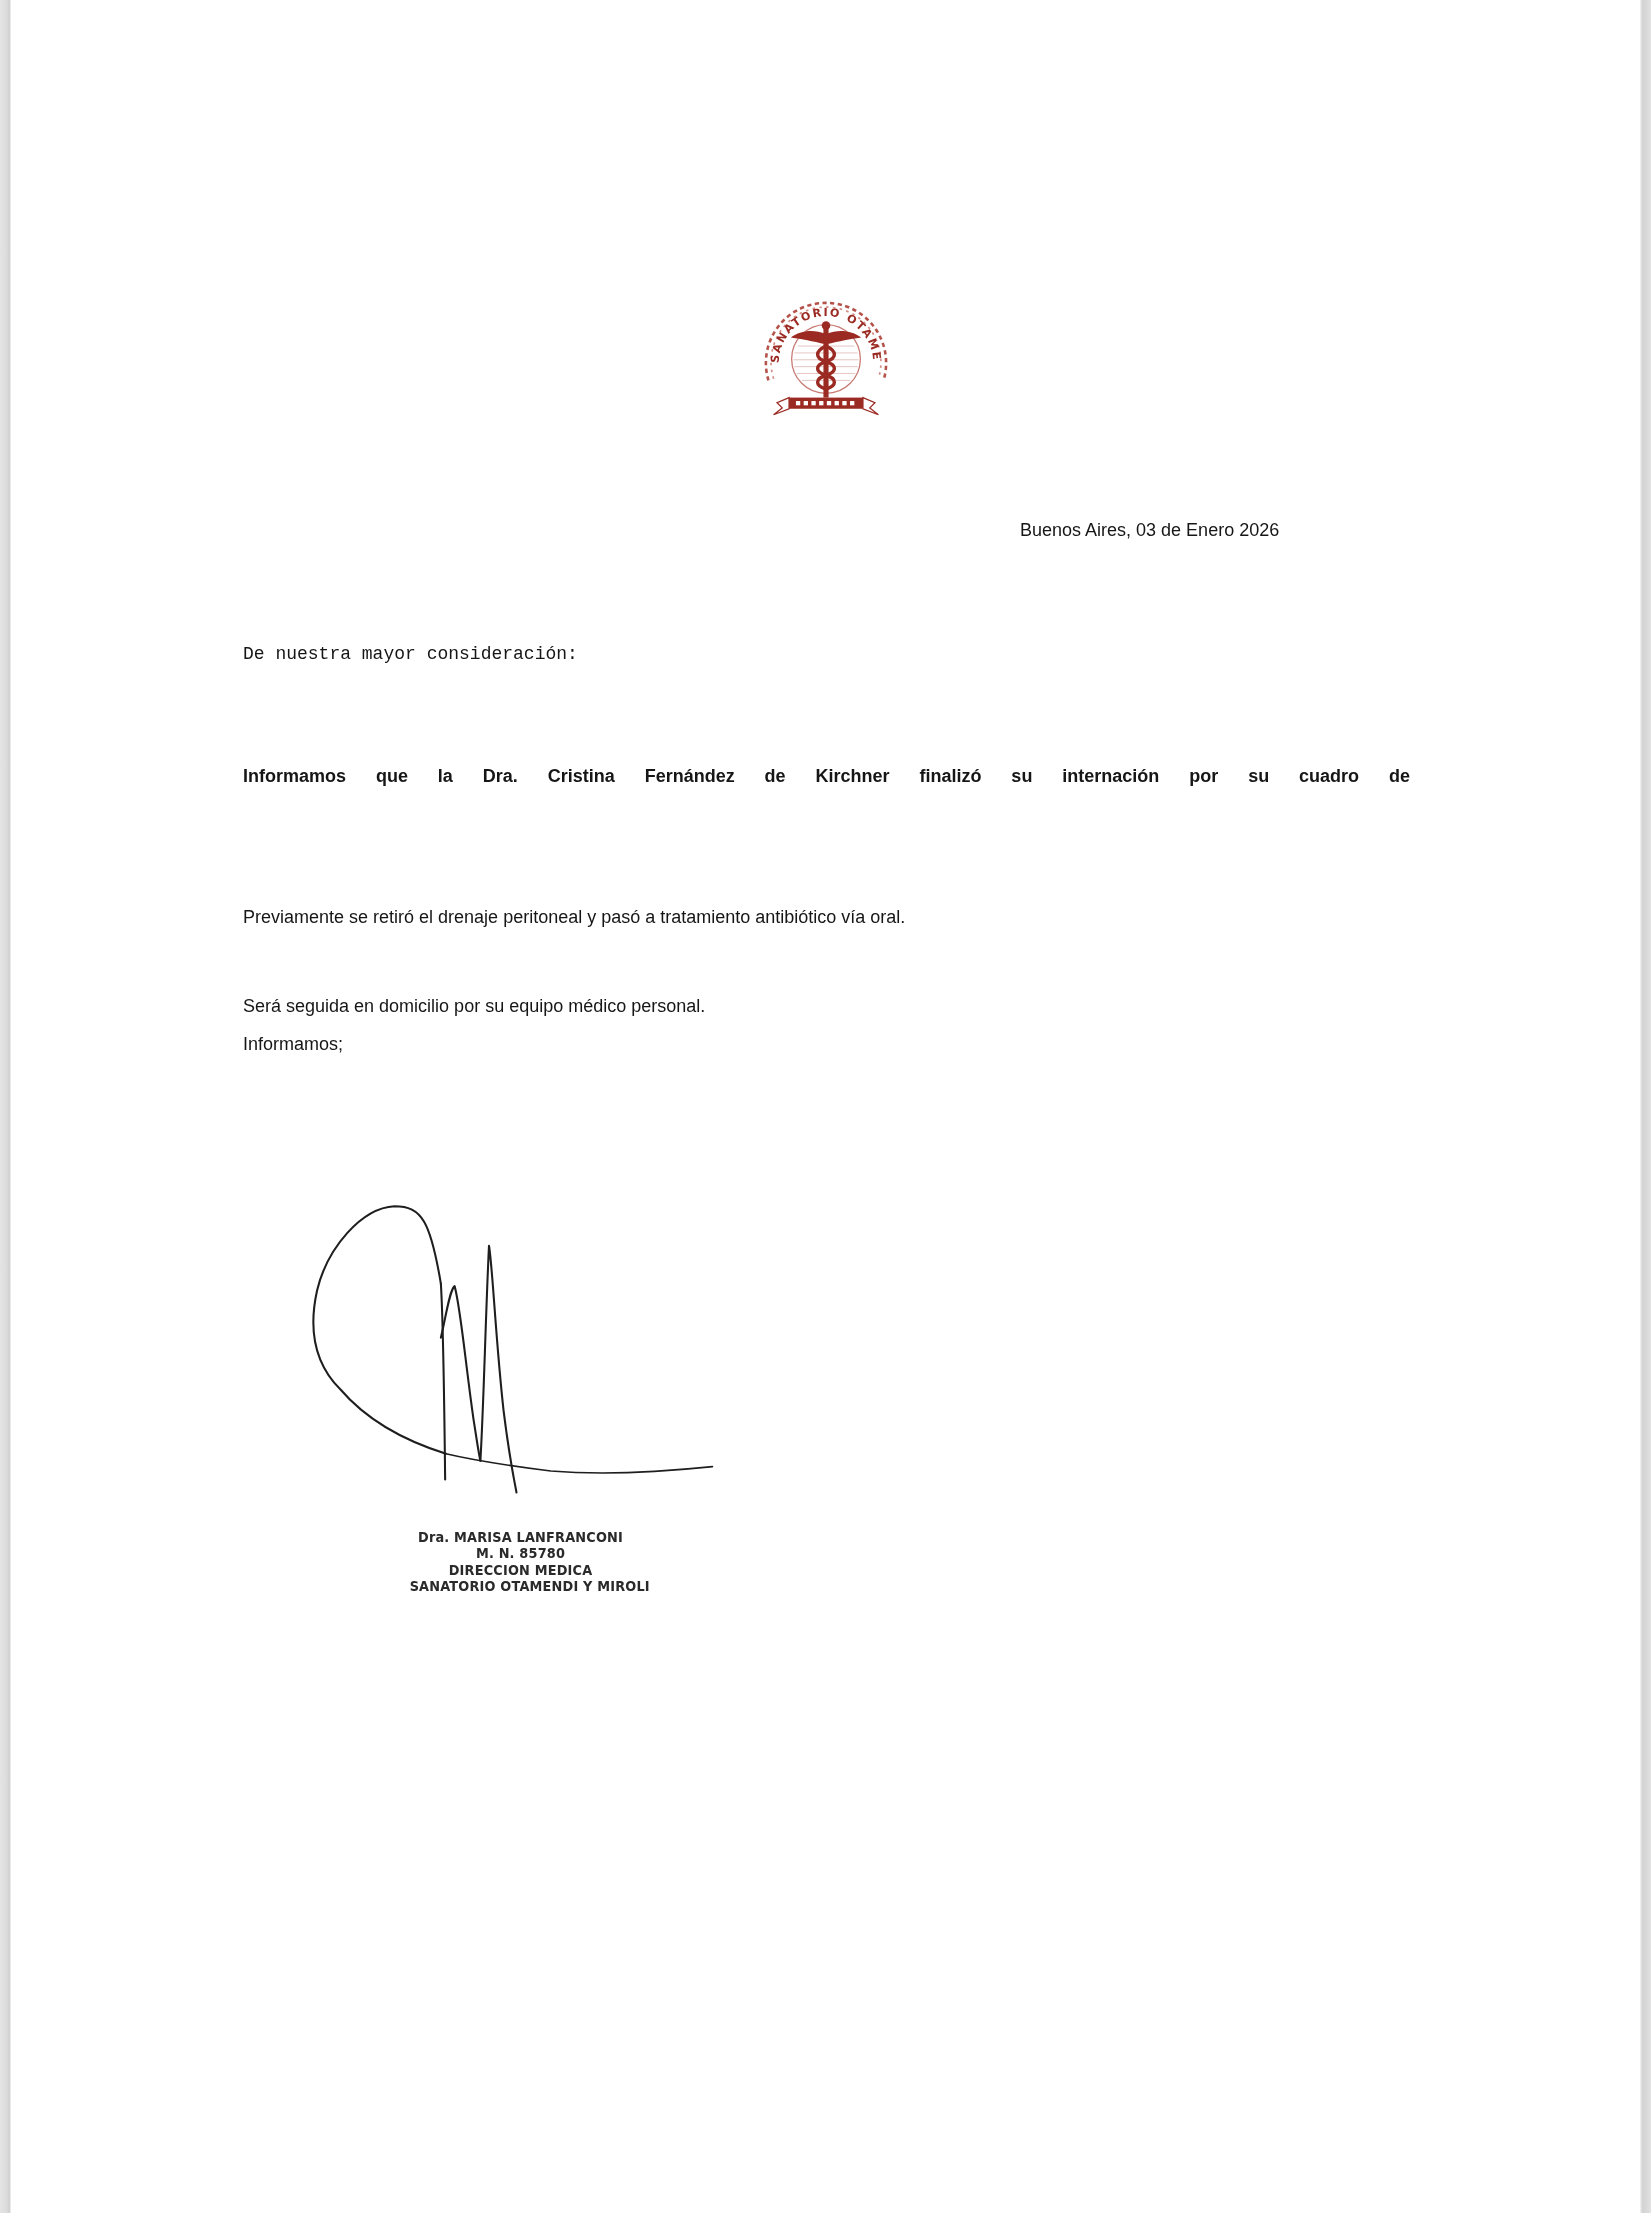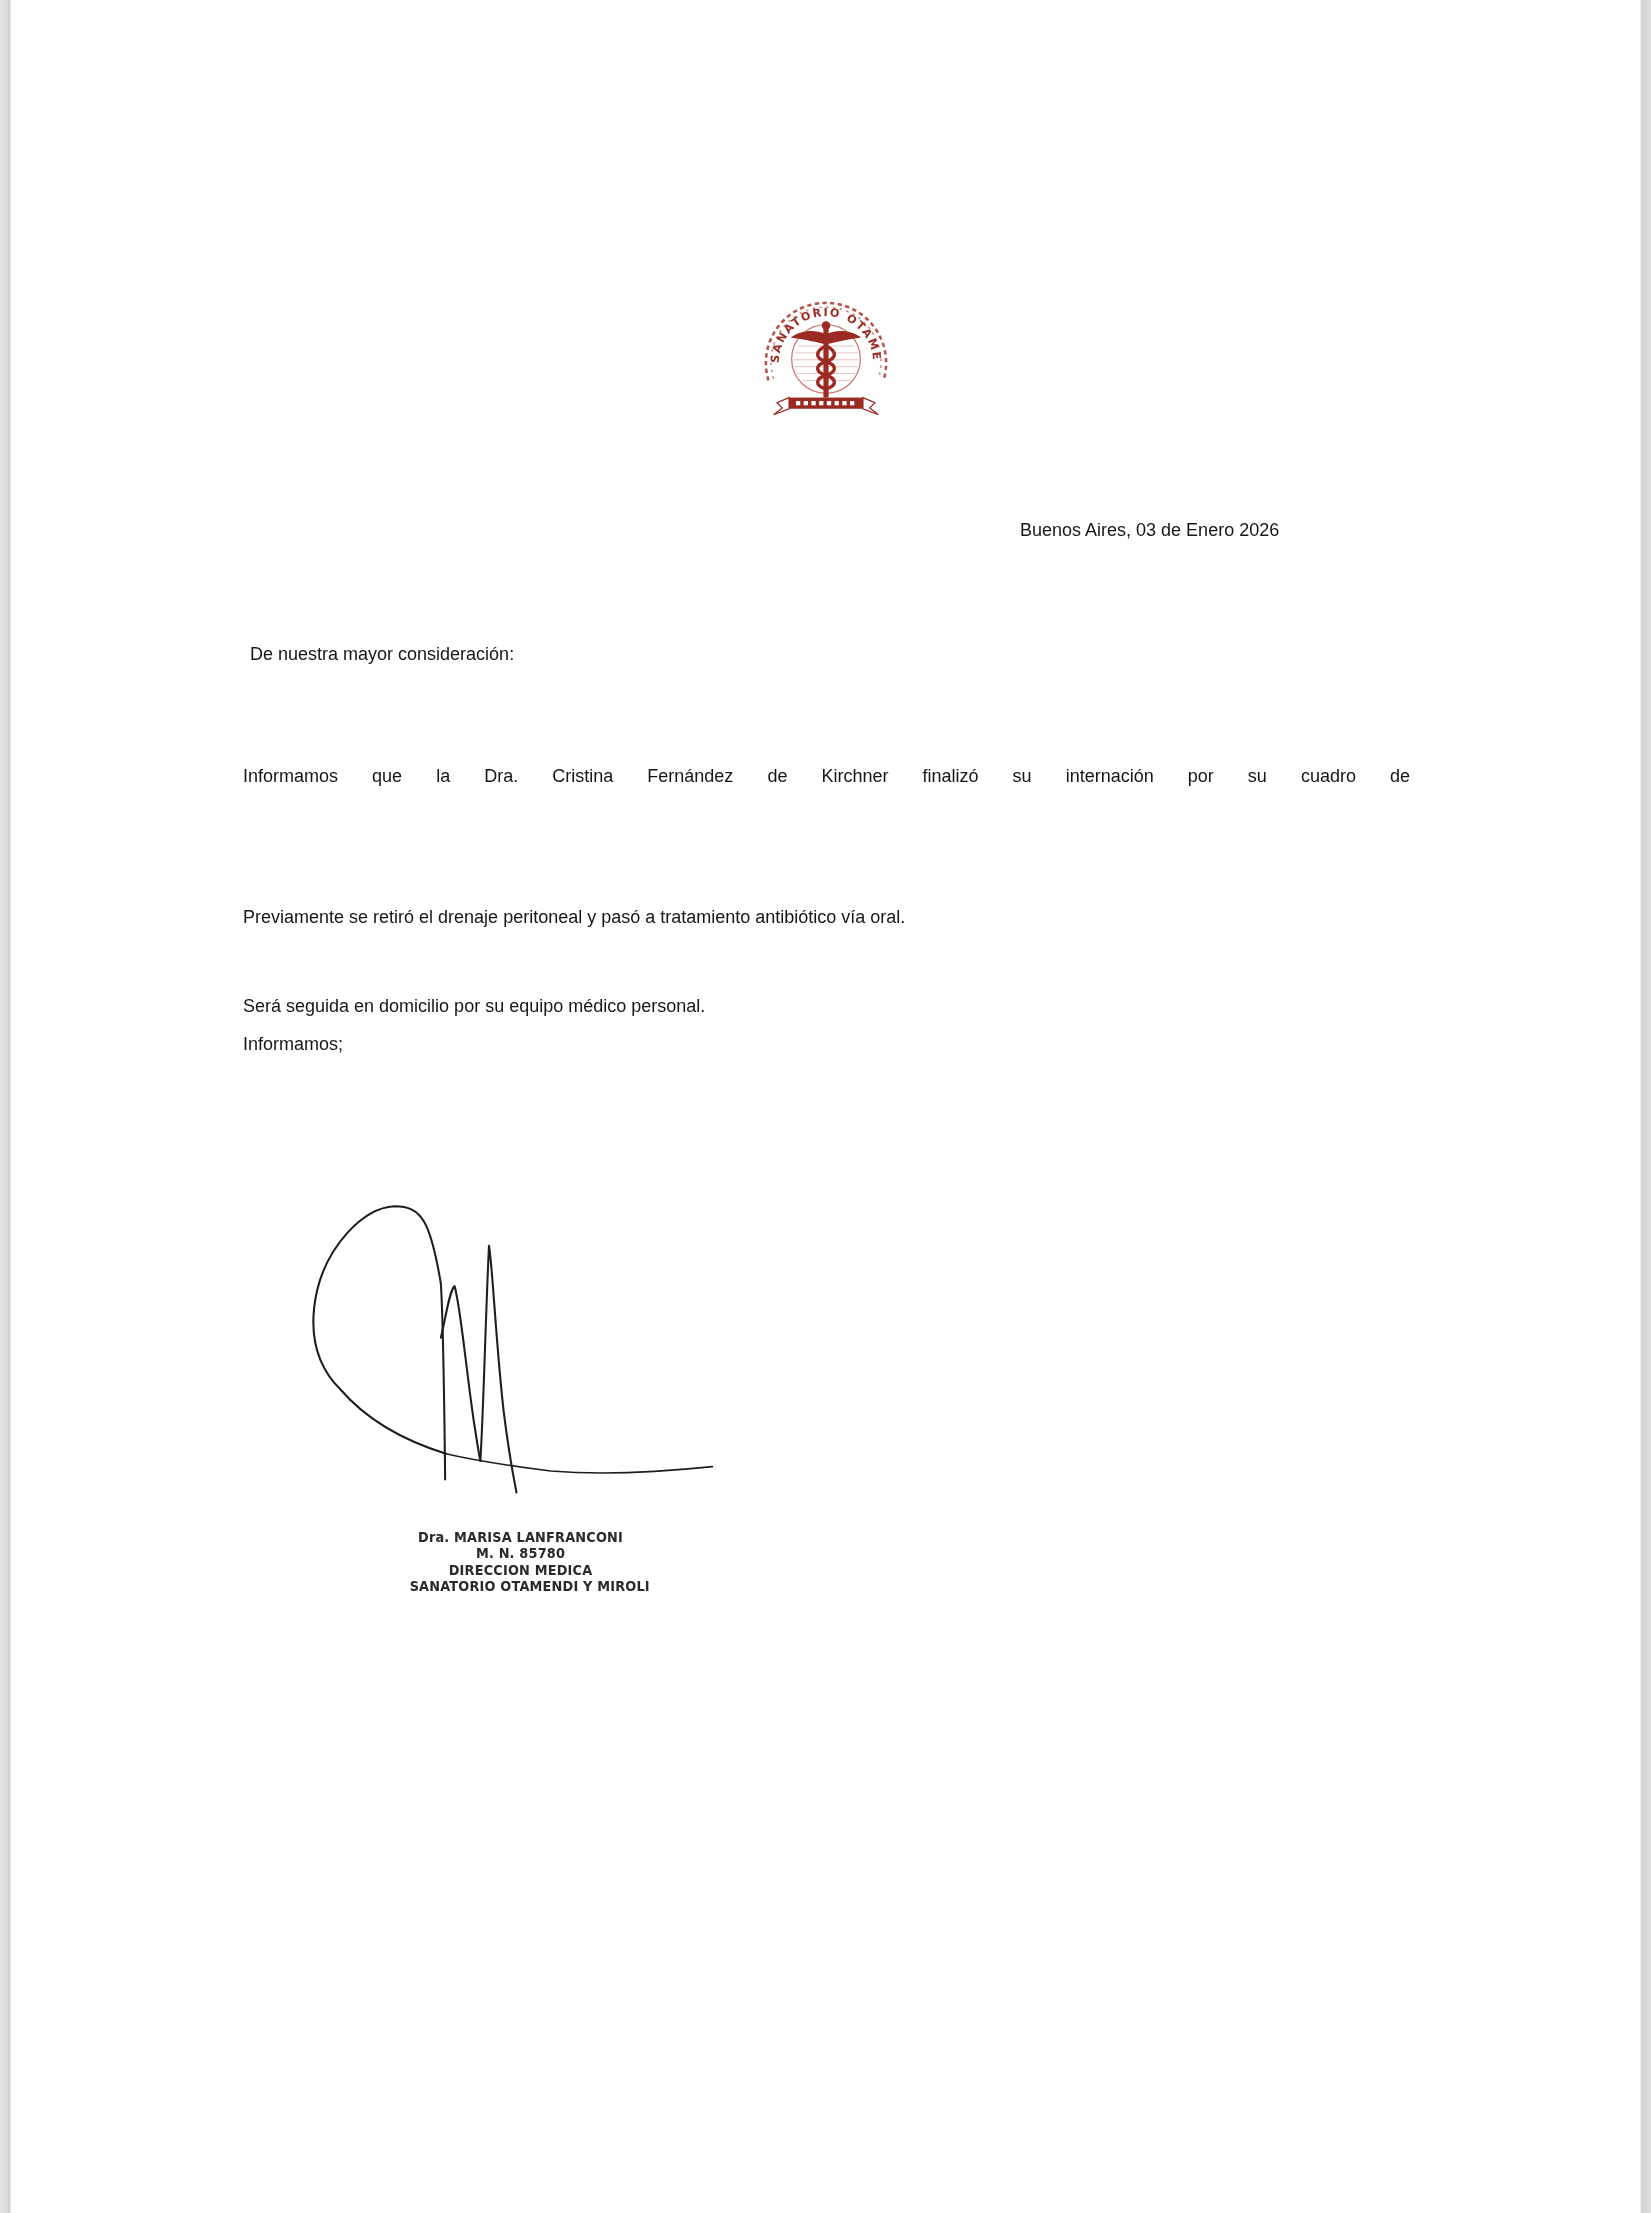--- a/index.html
+++ b/index.html
@@ -28,26 +28,27 @@
       position: absolute; left: 753px; top: 277px; width: 146px; height: 151px;
     }
     .text {
       position: absolute;
       font-size: 18px;
       line-height: 40px;
       color: #161616;
       white-space: nowrap;
     }
     .date { left: 1020px; top: 510px; }
-    .greeting { left: 250px; top: 634px; }
+    .greeting { left: 243px; top: 634px; font-family: Liberation Mono, monospace; }
     .para-main {
       left: 243px; top: 756px; width: 1167px;
       white-space: normal;
       text-align: justify;
       text-align-last: left;
+      font-weight: bold;
     }
     .para-main .line { display: block; text-align-last: justify; white-space: nowrap; }
     .para-main .line.last { text-align-last: left; }
     .para-2 { left: 243px; top: 897px; }
     .para-3 { left: 243px; top: 961px; margin-top: 25px; }
     .closing { left: 243px; top: 1024px; }
     .signature {
       position: absolute; left: 293px; top: 1187px; width: 447px; height: 310px;
     }
     .stamp {

